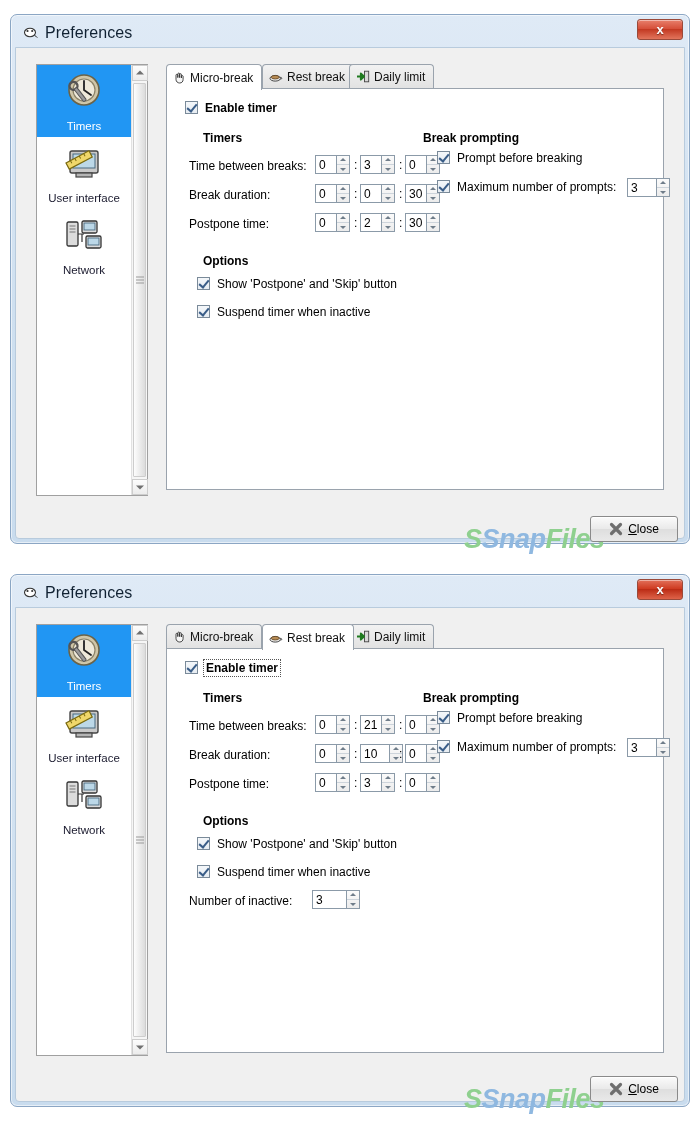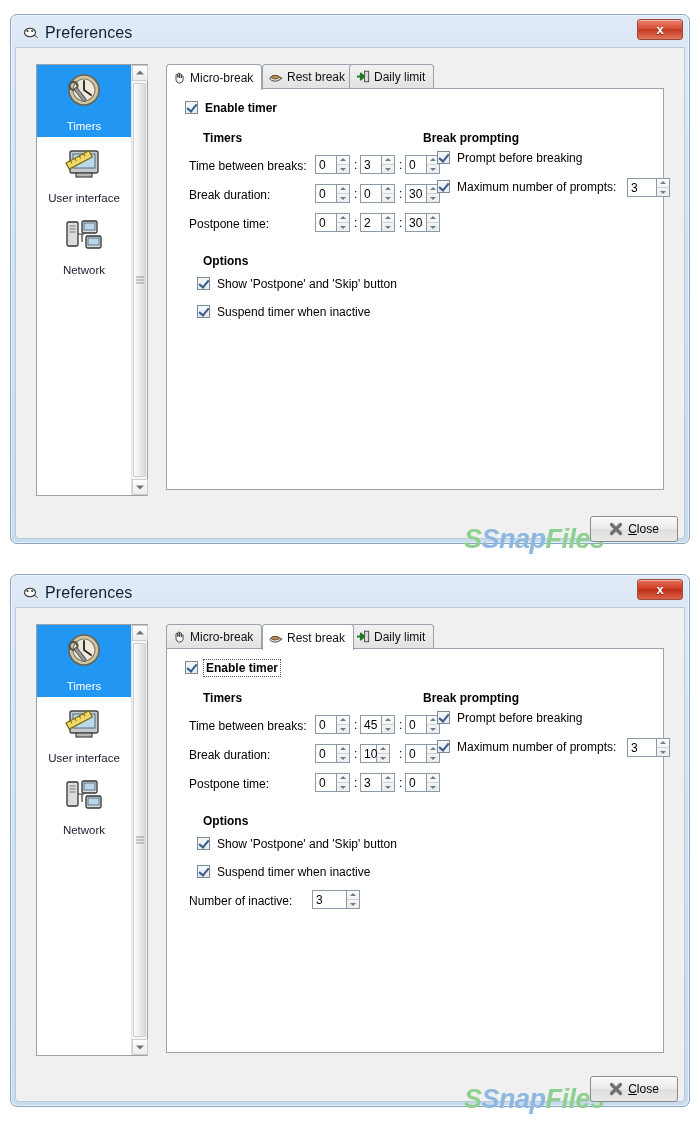--- a/index.html
+++ b/index.html
@@ -607,21 +607,21 @@
         <div class="fieldlabel" style="left:22px; top:70px;">Time between breaks:</div>
         <div class="spin" style="left:148px; top:66px;">
           <span class="sfield" style="width:22px">0</span>
           <span class="sbtns">
               <span></span>
               <span></span>
             </span>
         </div>
         <span class="colon" style="left:187px; top:69px;">:</span>
         <div class="spin" style="left:193px; top:66px;">
-          <span class="sfield" style="width:22px">45</span>
+          <span class="sfield" style="width:22px">21</span>
           <span class="sbtns">
               <span></span>
               <span></span>
             </span>
         </div>
         <span class="colon" style="left:232px; top:69px;">:</span>
         <div class="spin" style="left:238px; top:66px;">
           <span class="sfield" style="width:22px">0</span>
           <span class="sbtns">
               <span></span>
@@ -632,21 +632,21 @@
         <div class="fieldlabel" style="left:22px; top:99px;">Break duration:</div>
         <div class="spin" style="left:148px; top:95px;">
           <span class="sfield" style="width:22px">0</span>
           <span class="sbtns">
               <span></span>
               <span></span>
             </span>
         </div>
         <span class="colon" style="left:187px; top:98px;">:</span>
         <div class="spin" style="left:193px; top:95px;">
-          <span class="sfield" style="width:17px">10</span>
+          <span class="sfield" style="width:30px">10</span>
           <span class="sbtns">
               <span></span>
               <span></span>
             </span>
         </div>
         <span class="colon" style="left:232px; top:98px;">:</span>
         <div class="spin" style="left:238px; top:95px;">
           <span class="sfield" style="width:22px">0</span>
           <span class="sbtns">
               <span></span>

